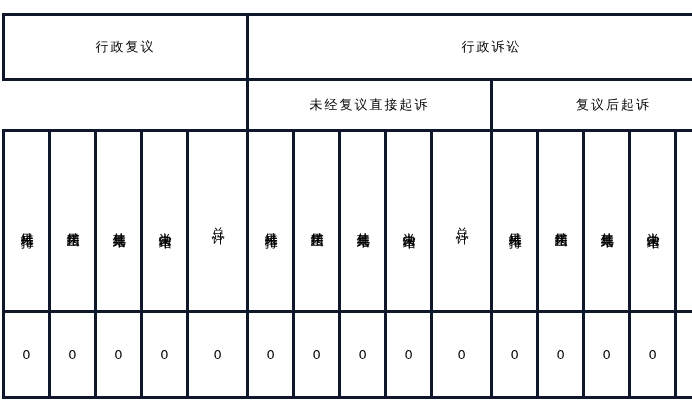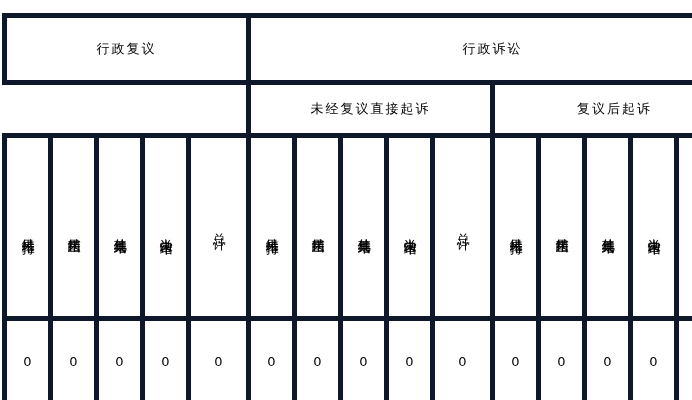--- a/index.html
+++ b/index.html
@@ -21,21 +21,21 @@
   }
   table.stat {
     position: absolute;
     left: 2px;
     top: 13px;
     width: 688px;
     border-collapse: collapse;
     table-layout: fixed;
   }
   table.stat td {
-    border: 5px solid #0f172a;
+    border: 3px solid #0f172a;
     text-align: center;
     vertical-align: middle;
     font-size: 13px;
     padding: 0;
   }
   
   .grp {
     height: 62px;
     font-size: 14px;
     letter-spacing: 2px;

